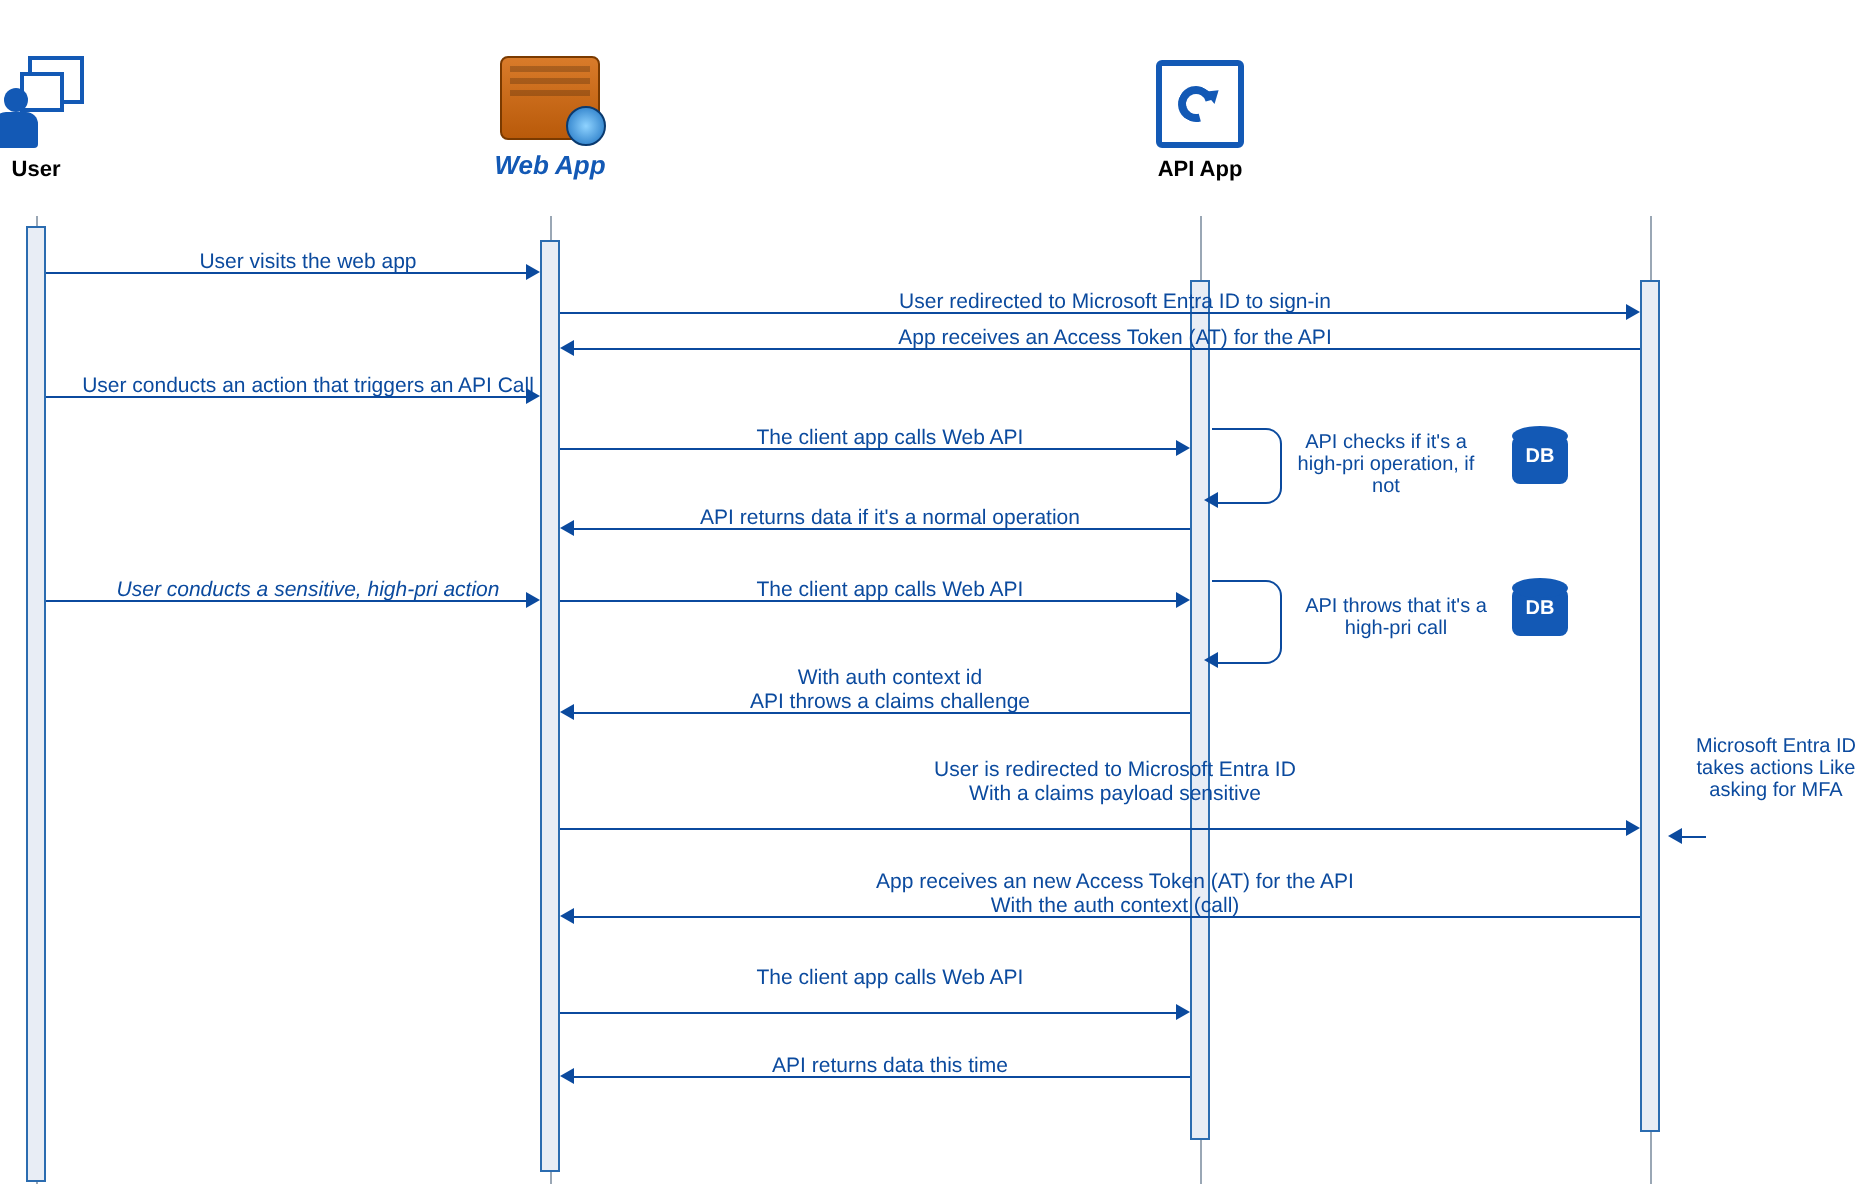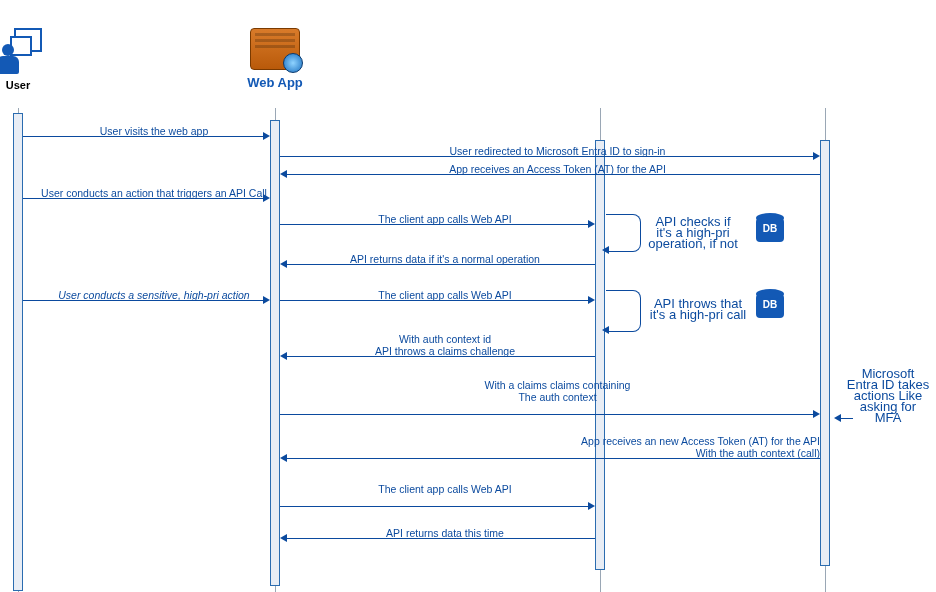--- a/index.html
+++ b/index.html
@@ -74,21 +74,21 @@
   }
   .arrow-head-l {
     position: absolute;
     width: 0; height: 0;
     border-right: 7px solid #0b4a9e;
     border-top: 4px solid transparent;
     border-bottom: 4px solid transparent;
   }
   .note {
     position: absolute;
-    font-size: 13px;
+    font-size: 10px;
     color: #0b4a9e;
     line-height: 11px;
   }
   .db {
     position: absolute;
     width: 28px;
     height: 24px;
     background: #1359b5;
     border-radius: 4px;
   }
@@ -222,25 +222,29 @@
 
   <div class="actor-header user" style="left:-42px; top:8px;">
     <span class="user-icon">
       <span class="screen"><span class="dotrow"></span></span>
       <span class="screen2"><span class="dotrow"></span></span>
       <span class="head"></span><span class="body"></span>
     </span>
     <div class="label">User</div>
   </div>
 
-  <div class="actor-header web" style="left:215px; top:10px;">
+  <div class="actor-header web" style="left:215px; top:10px;font-style:italic;">
     <span class="server-icon"><span class="globe"></span></span>
     <div class="label" style="white-space:pre-line">Web App</div>
   </div>
 
+  <div class="actor-header api" style="left:540px; top:12px;">
+    <span class="api-icon"></span>
+    <div class="label">API App</div>
+  </div>
 
 
   <div class="lifeline" style="left:18px;"></div>
   <div class="lifeline" style="left:275px;"></div>
   <div class="lifeline" style="left:600px;"></div>
   <div class="lifeline" style="left:825px;"></div>
 
   <div class="activation" style="left:13px;  top:95px;  height:478px;"></div>
   <div class="activation" style="left:270px; top:102px; height:466px;"></div>
   <div class="activation" style="left:595px; top:122px; height:430px;"></div>
@@ -287,26 +291,26 @@
       </div>
       <div class="arrow-line" style="left: 280px; top: 282px; width: 308px;"></div>
       <div class="arrow-head-r" style="top: 278px; left: 588px;"></div>
       <div class="msg" style="left: 280px; top: 316px; width: 315px;">
         <div class="text">With auth context id</div>
         <div class="text">API throws a claims challenge</div>
       </div>
       <div class="arrow-line" style="left: 287px; top: 338px; width: 308px;"></div>
       <div class="arrow-head-l" style="top: 334px; left: 280px;"></div>
       <div class="msg" style="left: 280px; top: 362px; width: 540px;">
-        <div class="text">With a claims claims containing</div>
-        <div class="text">The auth context</div>
+        <div class="text">User is redirected to Microsoft Entra ID</div>
+        <div class="text">With a claims payload sensitive</div>
       </div>
       <div class="arrow-line" style="left: 280px; top: 396px; width: 533px;"></div>
       <div class="arrow-head-r" style="top: 392px; left: 813px;"></div>
-      <div class="msg" style="left: 280px; top: 418px; width: 540px; text-align: right;">
+      <div class="msg" style="left: 280px; top: 418px; width: 540px;">
         <div class="text">App receives an new Access Token (AT) for the API</div>
         <div class="text">With the auth context (call)</div>
       </div>
       <div class="arrow-line" style="left: 287px; top: 440px; width: 533px;"></div>
       <div class="arrow-head-l" style="top: 436px; left: 280px;"></div>
       <div class="msg" style="left: 280px; top: 466px; width: 315px;">
         <div class="text">The client app calls Web API</div>
       </div>
       <div class="arrow-line" style="left: 280px; top: 488px; width: 308px;"></div>
       <div class="arrow-head-r" style="top: 484px; left: 588px;"></div>

